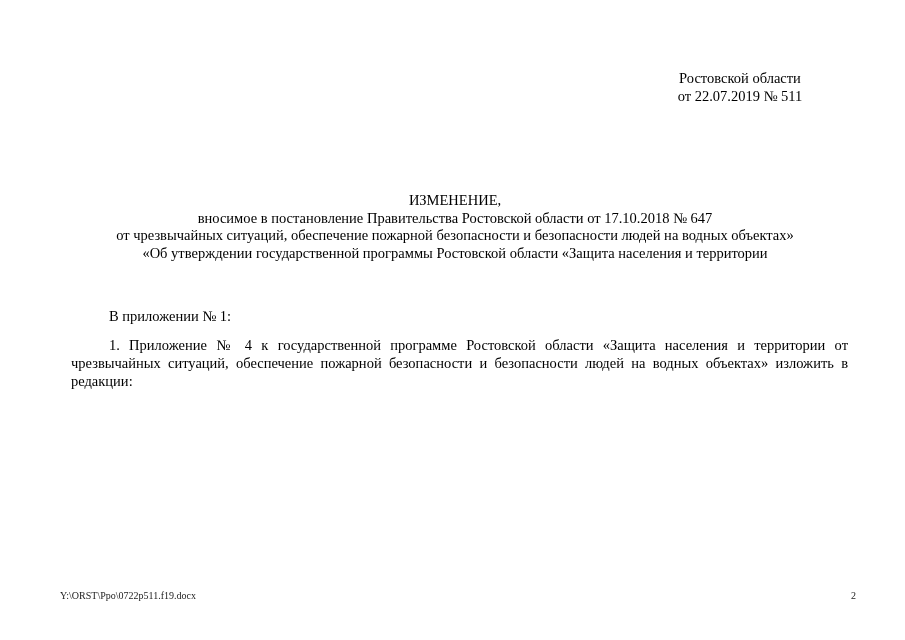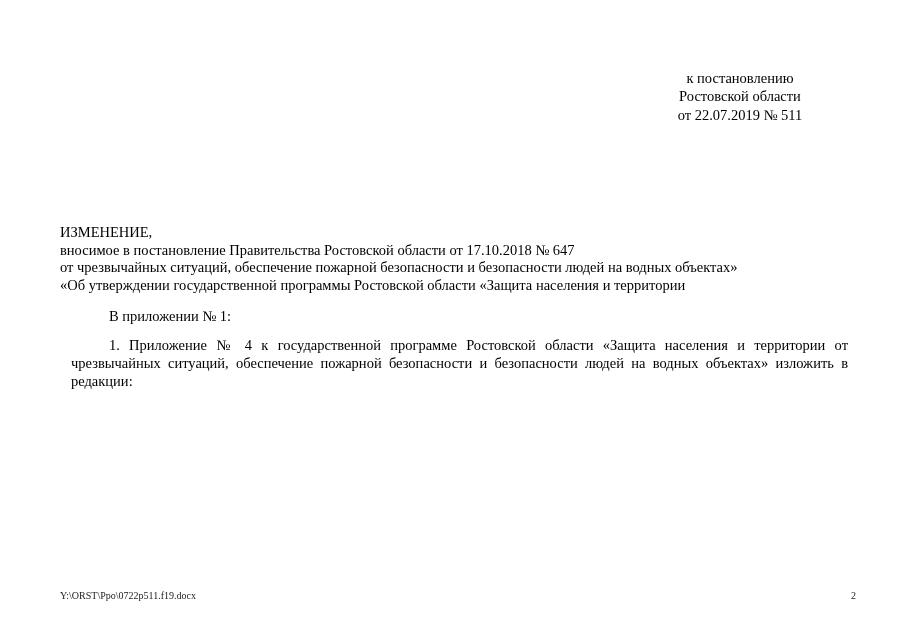--- a/index.html
+++ b/index.html
@@ -1,37 +1,36 @@
 <!DOCTYPE html>
 <html><head>
 <meta charset="utf-8">
 <style>
   html, body { margin: 0; padding: 0; background: #ffffff; }
   body { width: 905px; height: 640px; position: relative; overflow: hidden;
          font-family: "Liberation Serif", "DejaVu Serif", serif; color: #000; }
   .page { position: absolute; left: 0; top: 0; width: 905px; height: 640px; background: #fff; }
   .approval { position: absolute; left: 640px; top: 69px; width: 200px; text-align: center;
               font-size: 14.5px; line-height: 18.4px; }
-  .heading { position: absolute; left: 60px; top: 192px; width: 790px; text-align: left;
-             font-size: 14.5px; line-height: 17.6px; margin-top: 32px; }
+  .heading { position: absolute; left: 60px; top: 192px; width: 790px; text-align: center;
+             font-size: 14.5px; line-height: 17.6px; }
   .body-text { position: absolute; left: 60px; top: 296px; width: 799px;
                font-size: 14.5px; line-height: 18px; }
   .body-text p { margin: 11px; }
   .indent { text-indent: 38px; }
   .justify { text-align: justify; text-align-last: left; }
   .footer-path { position: absolute; left: 60px; top: 590px; font-size: 10px; color: #222; text-align: center; }
   .page-num { position: absolute; left: 851px; top: 590px; font-size: 10px; color: #222; }
 </style>
 </head>
 <body>
 
 <div class="page">
 
   <div class="approval">
-    <div>к постановлению</div>
     <div>Ростовской области</div>
     <div>от 22.07.2019 № 511</div>
   </div>
 
   <div class="heading">
     <div>ИЗМЕНЕНИЕ,</div>
     <div>вносимое в постановление Правительства Ростовской области от 17.10.2018 № 647</div>
     <div>от чрезвычайных ситуаций, обеспечение пожарной безопасности и безопасности людей на водных объектах»</div>
     <div>«Об утверждении государственной программы Ростовской области «Защита населения и территории</div>
   </div>

